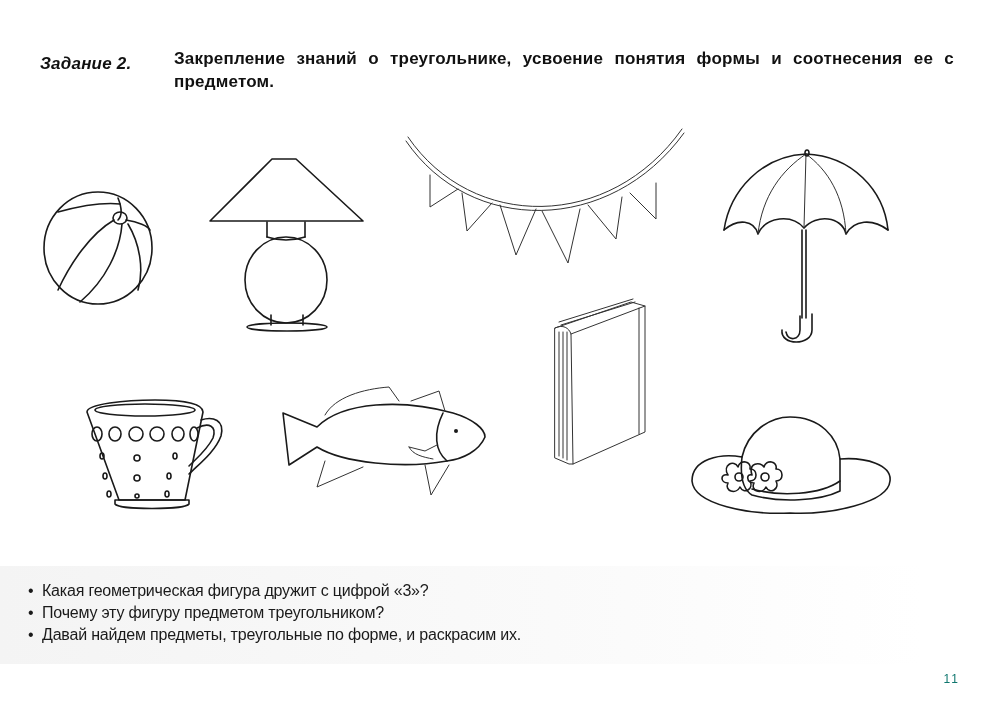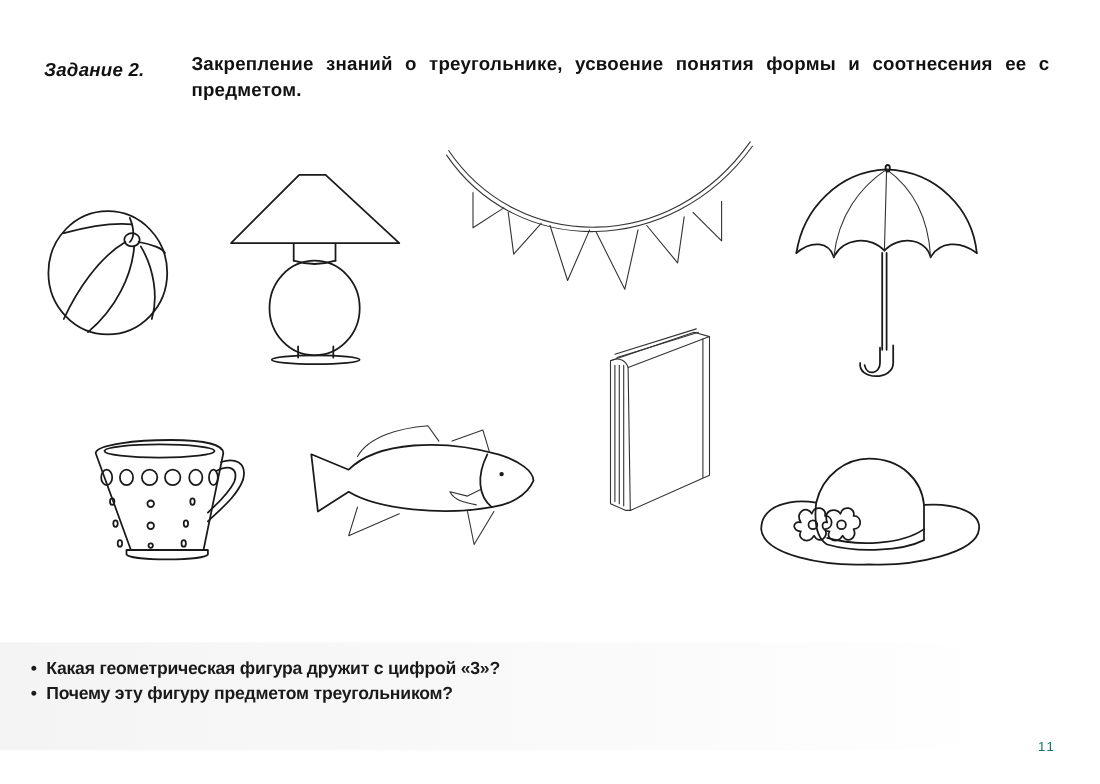--- a/index.html
+++ b/index.html
@@ -5,21 +5,21 @@
   html, body { margin:0; padding:0; }
   body { width:1000px; height:713px; background:#ffffff; position:relative; overflow:hidden; font-family:"Liberation Sans", sans-serif; color:#111; }
   .heading { position:absolute; left:40px; top:46px; width:920px; font-weight:bold; font-size:17px; line-height:23px; letter-spacing:0.2px; }
   .heading .label { position:absolute; left:0; top:6px;font-style:italic; }
   .heading .text { position:absolute; left:134px; top:1px; width:780px; text-align:justify; }
   .pic { position:absolute; }
   .pic svg { display:block; overflow:visible; }
   .pic svg * { fill:none; stroke:#1a1a1a; stroke-width:1.6; stroke-linecap:round; stroke-linejoin:round; }
   .pic svg .thin { stroke-width:1; stroke:#333; }
   .pic svg .dot { fill:#1a1a1a; stroke:none; }
-  .questions { position:absolute; left:0; top:584px; width:922px; height:98px; background:linear-gradient(to right,#f4f4f4,#fafafa 60%,#ffffff);font-weight:bold; }
+  .questions { position:absolute; left:0; top:566px; width:922px; height:98px; background:linear-gradient(to right,#f4f4f4,#fafafa 60%,#ffffff); }
   .questions ul { list-style:none; margin:0; padding:0; position:absolute; left:28px; top:14px; }
   .questions li { font-size:16px; line-height:22px; color:#1a1a1a; letter-spacing:-0.2px; }
   .questions li .bullet { display:inline-block; width:14px; }
   .page-number { position:absolute; right:40px; top:672px; font-size:12px; color:#0f766e; letter-spacing:2px; }
 </style>
 </head>
 <body>
 
 <div class="heading">
   <span class="label">Задание 2.</span>
@@ -136,16 +136,17 @@
       <path d="M62,60 C58,48 70,46 74,52 C76,44 88,46 86,54 C94,54 94,66 86,66 C90,74 80,80 76,72 C72,80 60,76 64,68 C56,68 56,58 62,60 Z"></path>
       <circle cx="75" cy="62" r="4"></circle>
     </g>
   </svg>
 </div>
 
 <div class="questions">
   <ul>
     <li><span class="bullet">•</span><span>Какая геометрическая фигура дружит с цифрой «3»?</span></li>
     <li><span class="bullet">•</span><span>Почему эту фигуру предметом треугольником?</span></li>
+    <li><span class="bullet">•</span><span>Давай найдем предметы, треугольные по форме, и раскрасим их.</span></li>
   </ul>
 </div>
 
 <div class="page-number">11</div>
 
 </body></html>

